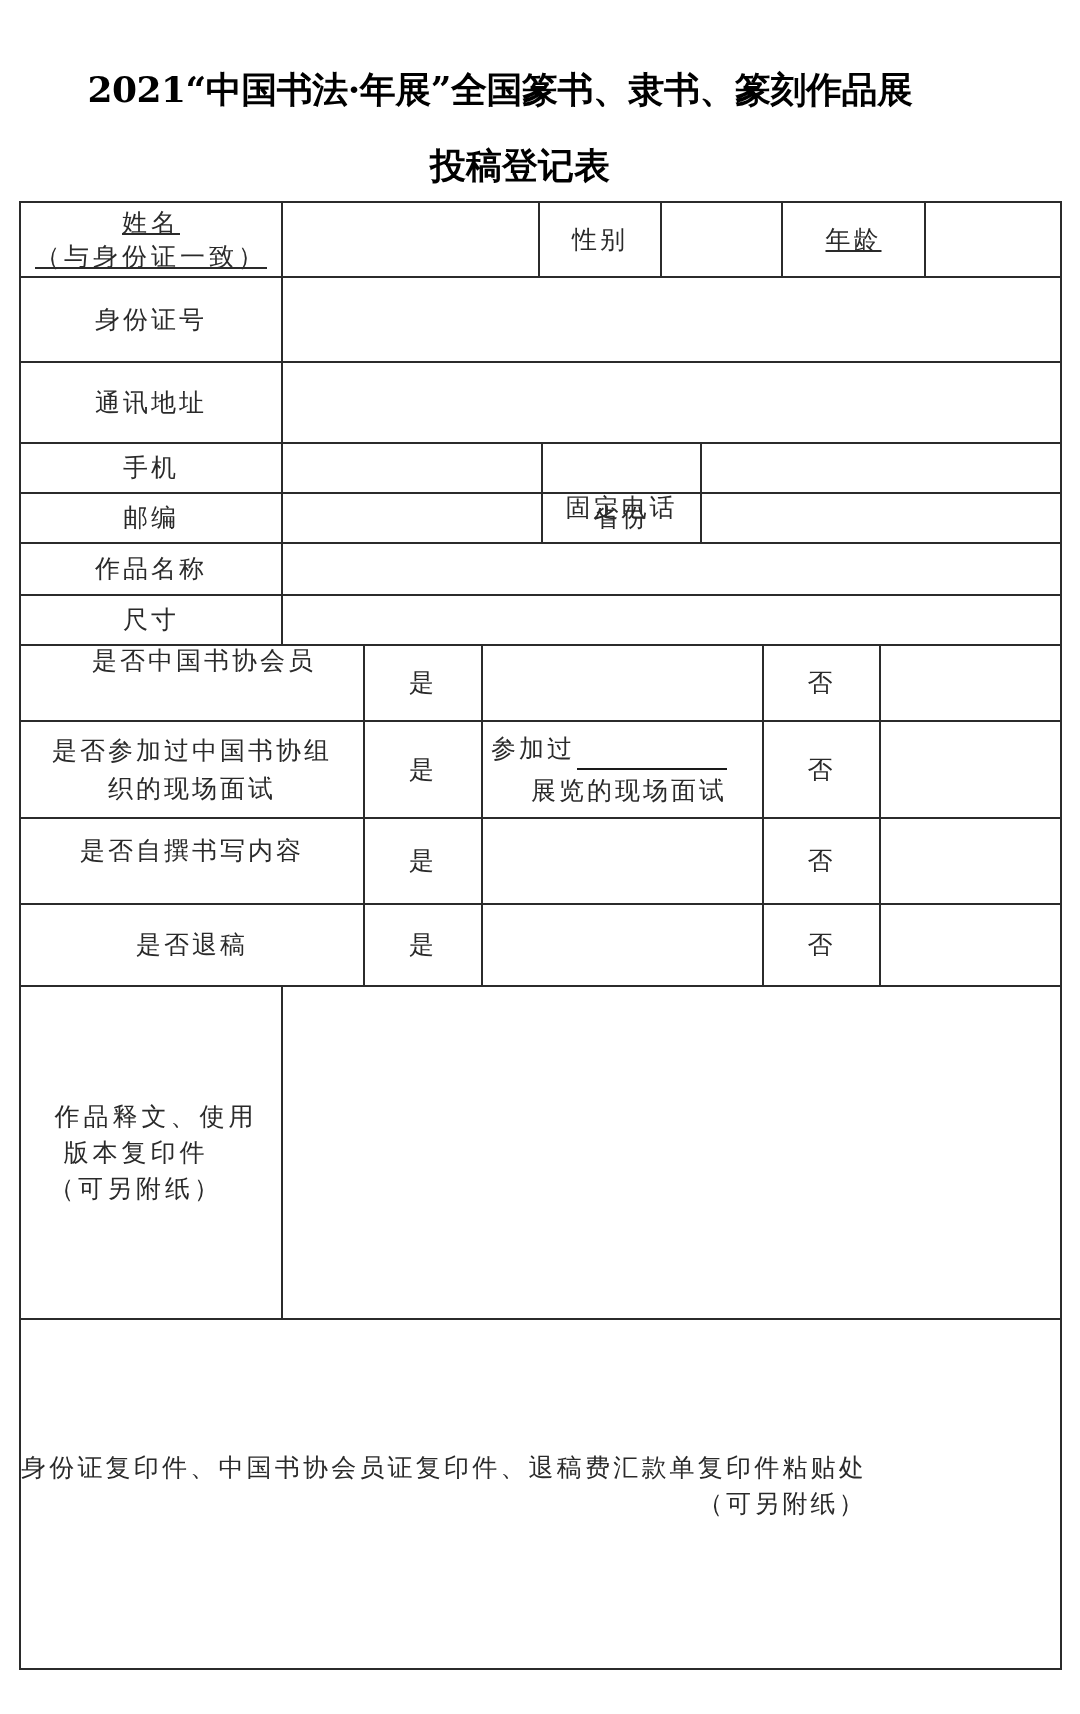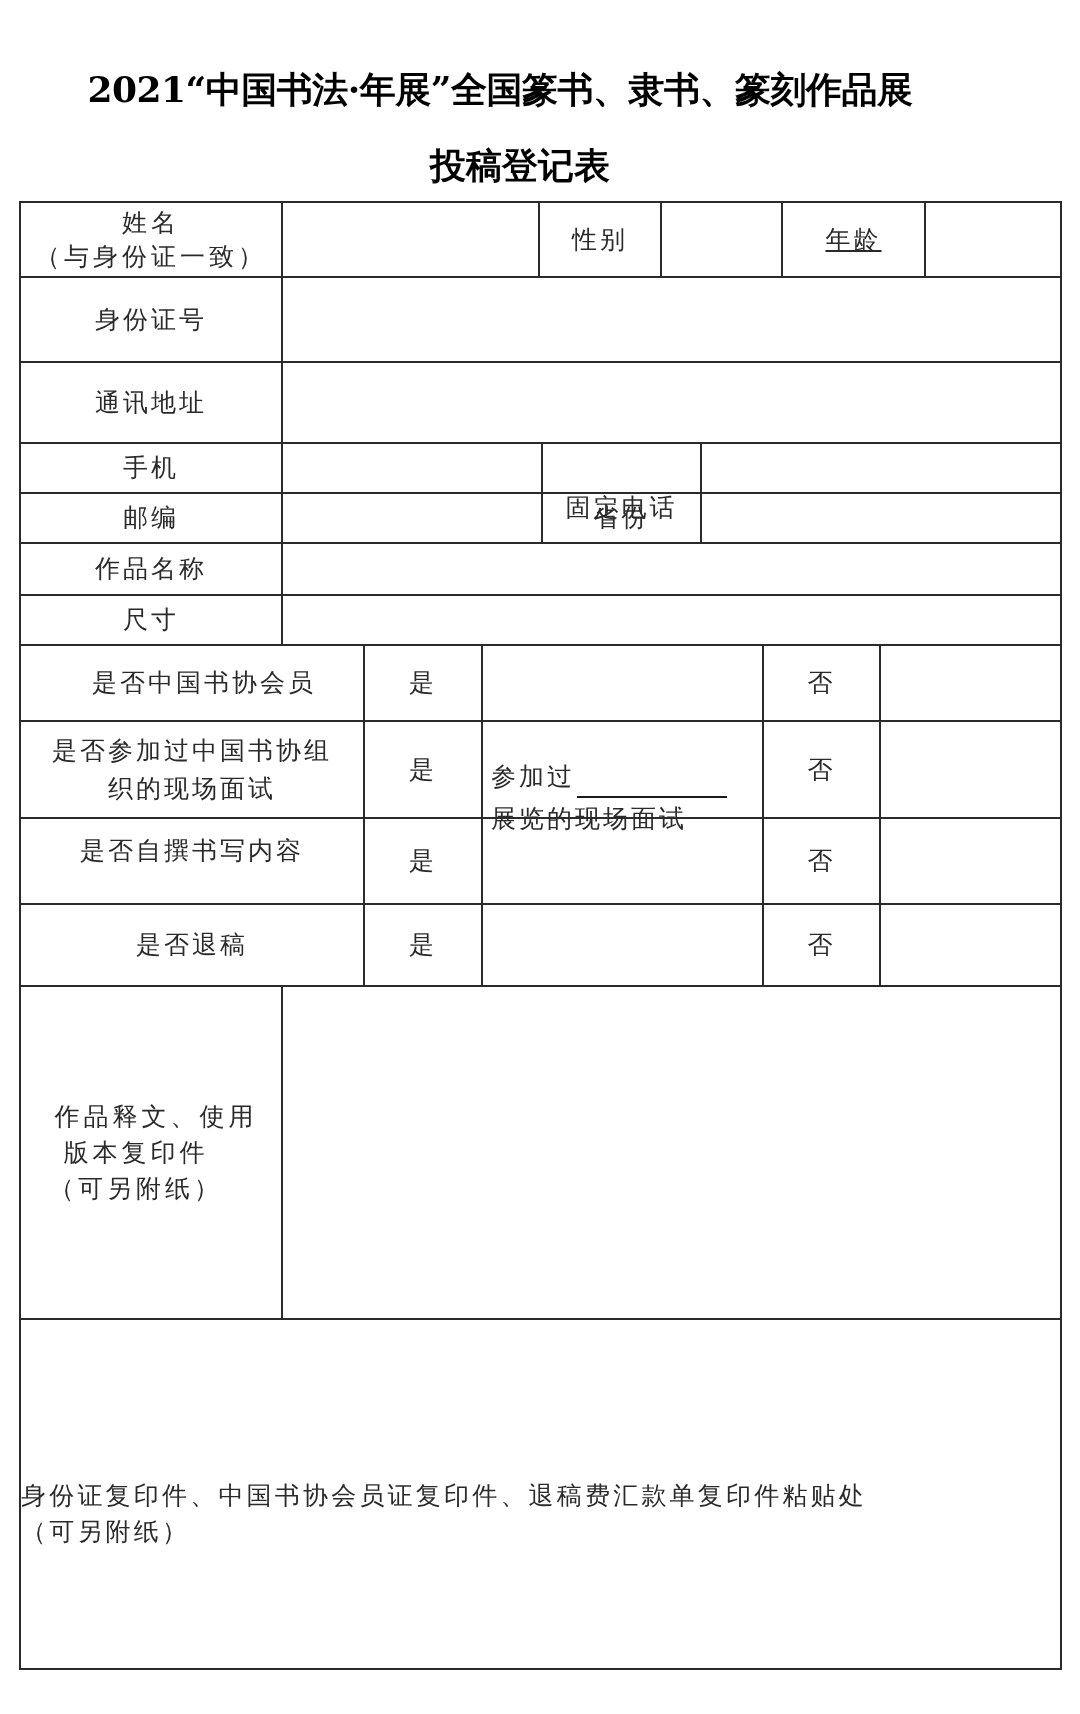--- a/index.html
+++ b/index.html
@@ -17,21 +17,21 @@
     .title2 { top: 142px; font-size: 36px; left: -20px; }
     .cell {
       position: absolute; box-sizing: border-box;
       display: flex; align-items: center; justify-content: center;
       text-align: center; font-size: 25px; line-height: 36px;
       letter-spacing: 3px; color: #2a2a2a;
     }
     .hline { position: absolute; height: 2px; background: #2b2b2b; }
     .vline { position: absolute; width: 2px; background: #2b2b2b; }
     .col { display: flex; flex-direction: column; align-items: center; }
-    .left-text { justify-content: flex-start; text-align: left; margin-top: 28px; }
+    .left-text { justify-content: flex-start; text-align: right; }
     .blank-line {
       display: inline-block; width: 150px; border-bottom: 2px solid #1a1a1a;
       height: 24px; vertical-align: bottom; margin-left: 2px;
     }
     .multi { display: block; }
   </style>
 </head>
 <body>
 
 <div class="title title1">2021“中国书法·年展”全国篆书、隶书、篆刻作品展</div>
@@ -68,21 +68,21 @@
   <div class="vline" style="left:700px; top:442px; height:102px;"></div>
 
   <div class="vline" style="left:363px; top:644px; height:342px;"></div>
   <div class="vline" style="left:481px; top:644px; height:342px;"></div>
   <div class="vline" style="left:762px; top:644px; height:342px;"></div>
   <div class="vline" style="left:879px; top:644px; height:342px;"></div>
 
   <div class="vline" style="left:281px; top:985px; height:334px;"></div>
 </div>
 
-<div class="cell col" style="left:21px; top:203px; width:260px; height:73px; line-height:34px; letter-spacing:4px;">
+<div class="cell col" style="left:21px; top:203px; width:260px; height:73px; line-height:34px; letter-spacing:4px;text-decoration:underline;">
   <span>姓名</span>
   <span>（与身份证一致）</span>
 </div>
 <div class="cell" style="left:283px; top:203px; width:255px; height:73px;"></div>
 <div class="cell" style="left:540px; top:203px; width:120px; height:73px;">性别</div>
 <div class="cell" style="left:662px; top:203px; width:119px; height:73px;"></div>
 <div class="cell" style="left:783px; top:203px; width:141px; height:73px;text-decoration:underline;">年龄</div>
 <div class="cell" style="left:926px; top:203px; width:134px; height:73px;"></div>
 
 <div class="cell" style="left:21px; top:278px; width:260px; height:83px;font-family:Liberation Serif, serif;">身份证号</div>
@@ -100,21 +100,21 @@
 <div class="cell" style="left:283px; top:494px; width:258px; height:48px;"></div>
 <div class="cell" style="left:543px; top:494px; width:157px; height:48px;">省份</div>
 <div class="cell" style="left:702px; top:494px; width:358px; height:48px;"></div>
 
 <div class="cell" style="left:21px; top:544px; width:260px; height:50px;">作品名称</div>
 <div class="cell" style="left:283px; top:544px; width:777px; height:50px;"></div>
 
 <div class="cell" style="left:21px; top:596px; width:260px; height:48px;">尺寸</div>
 <div class="cell" style="left:283px; top:596px; width:777px; height:48px;"></div>
 
-<div class="cell" style="left:21px; top:646px; width:366px; height:74px;">是否中国书协会员</div>
+<div class="cell" style="left:21px; top:624px; width:366px; height:74px;">是否中国书协会员</div>
 <div class="cell" style="left:365px; top:646px; width:116px; height:74px;">是</div>
 <div class="cell" style="left:483px; top:646px; width:279px; height:74px;"></div>
 <div class="cell" style="left:764px; top:646px; width:115px; height:74px;">否</div>
 <div class="cell" style="left:881px; top:646px; width:179px; height:74px;"></div>
 
 <div class="cell col" style="left:21px; top:722px; width:342px; height:95px; line-height:38px;">
   <span>是否参加过中国书协组</span>
   <span>织的现场面试</span>
 </div>
 <div class="cell" style="left:365px; top:722px; width:116px; height:95px;">是</div>

